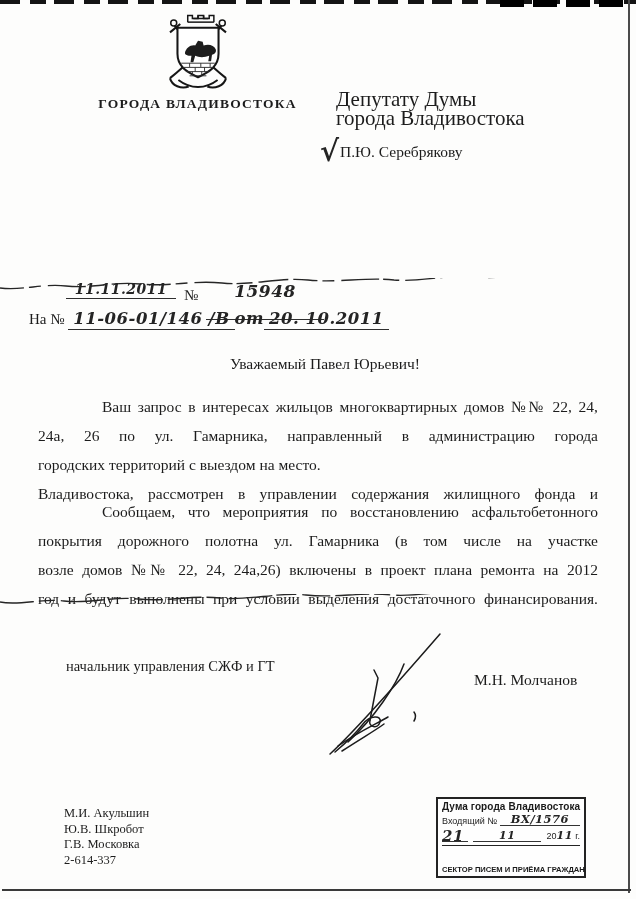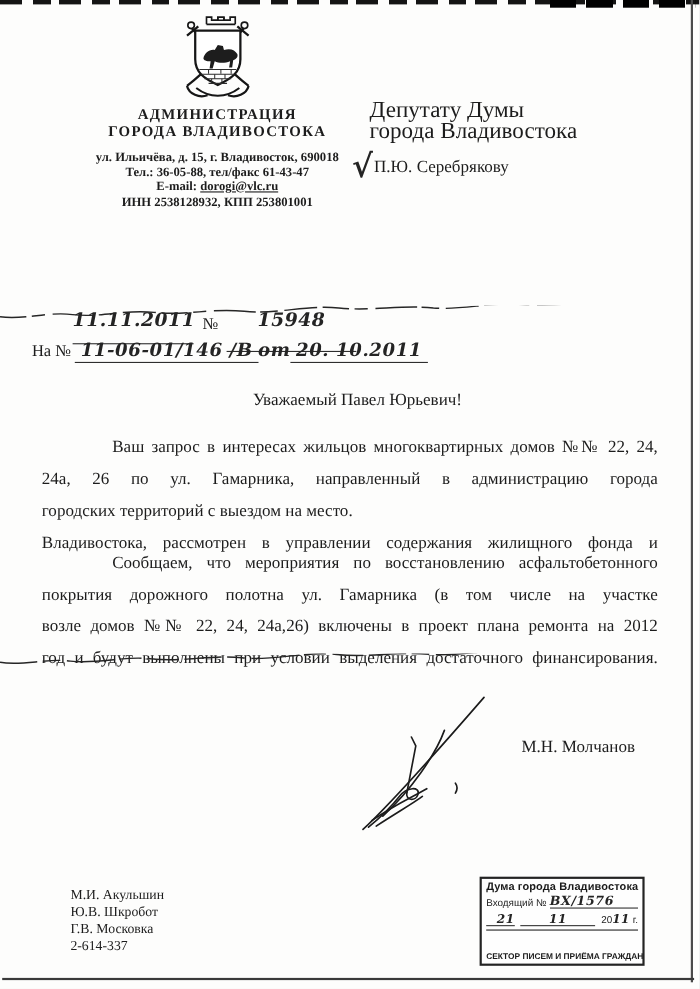--- a/index.html
+++ b/index.html
@@ -28,21 +28,21 @@
   .email-u { text-decoration:underline; }
 
   .recipient { position:absolute; left:336px; top:90px; font-size:21px; line-height:19px; }
   .recipient-name { position:absolute; left:340px; top:143px; font-size:15.5px; }
   .tickmark { position:absolute; left:320px; top:134px; font-size:29px; font-weight:400; color:#222; }
 
   
   .hw { font-family:"DejaVu Serif", serif; font-style:italic; font-weight:700; color:#242424; letter-spacing:.5px; }
   .hw-u { border-bottom:1.6px solid #2e2e2e; }
 
-  .ref-date { position:absolute; left:66px; top:281px; width:110px; text-align:center; font-size:17px; padding-bottom:11px; }
+  .ref-date { position:absolute; left:66px; top:281px; width:110px; text-align:center; font-size:14px; padding-bottom:1px; }
   .ref-no-label { position:absolute; left:184px; top:287px; font-size:15px; }
   .ref-number { position:absolute; left:206px; top:281px; width:118px; text-align:center; font-size:17px; padding-bottom:18px; }
   .ref-row2 { position:absolute; left:29px; top:309px; font-size:15px; }
   .ref-row2 .hw { font-size:16.5px; }
   .ref-row2 .hw-u { padding:0 5px 1px 5px; }
 
   
   .salutation { position:absolute; left:0; top:355px; width:650px; text-align:center; font-size:15.5px; }
   .para { position:absolute; left:38px; width:560px; font-size:15.5px; line-height:29px; }
   .para-1 { top:392px; }
@@ -56,23 +56,23 @@
   .signoff-name { position:absolute; left:474px; top:671px; font-size:15.5px; }
   .sig-svg { position:absolute; left:322px; top:620px; }
 
   
   .contacts { position:absolute; left:64px; top:806px; font-size:12.5px; line-height:15.5px; }
 
   .stamp { position:absolute; left:436px; top:797px; width:150px; border:2px solid #232323;
     background:rgba(255,255,255,.6); padding:2px 4px 2px 4px; font-family:"Liberation Sans", sans-serif; }
   .stamp-title { font-weight:bold; font-size:10px; white-space:nowrap; letter-spacing:.1px; color:#1a1a1a; }
   .stamp-row2 { display:flex; align-items:flex-end; margin-top:2px; font-size:9px; color:#222; }
-  .stamp-row2 .hw { font-size:11.5px; flex:1; border-bottom:1.2px solid #333; margin-left:3px; line-height:11px; }
+  .stamp-row2 .hw { font-size:11.5px; flex:1; text-align:center; border-bottom:1.2px solid #333; margin-left:3px; line-height:11px; }
   .stamp-row3 { display:flex; align-items:flex-end; margin-top:3px; font-size:9px; color:#222; }
-  .stamp-day { width:26px; text-align:right; border-bottom:1.2px solid #333; font-size:11px; line-height:10px; }
+  .stamp-day { width:26px; text-align:left; border-bottom:1.2px solid #333; font-size:15px; line-height:10px; }
   .stamp-month { flex:1; margin:0 5px; text-align:center; border-bottom:1.2px solid #333; font-size:11px; line-height:10px; }
   .stamp-year { white-space:nowrap; }
   .stamp-year .hw { font-size:11px; }
   .stamp-sector { border-top:1.6px solid #232323; margin-top:3px; padding-top:19px; font-weight:bold; font-size:7.6px; white-space:nowrap; color:#1a1a1a; }
 </style>
 </head>
 <body>
 
 <div class="page">
 
@@ -100,28 +100,21 @@
         <circle cx="81" cy="14" r="3.2"></circle>
       </g>
       <path d="M33,19 h44 v28 c0,13 -9,19 -22,25 c-13,-6 -22,-12 -22,-25 z" fill="#ffffff" stroke="#161616" stroke-width="2.2"></path>
       <path d="M41,46 c1,-5 6,-9 11,-8 l3,-5 5,1 1,4 c6,-2 11,0 13,4 c1,3 -1,5 -4,6 l-1,7 h-3 l1,-6 c-5,2 -11,2 -15,0 l-2,7 h-3 l1,-7 c-4,0 -7,-1 -7,-3 z" fill="#1d1d1d"></path>
       <g stroke="#2c2c2c" stroke-width="1" fill="none">
         <path d="M37,57 h36 M39,61.5 h32 M42,66 h26 M46,70.5 h18"></path>
         <path d="M46,57 v4 M58,57 v4 M68,57 v4 M52,61.5 v4.5 M62,61.5 v4.5 M49,66 v4 M59,66 v4"></path>
       </g>
       <path d="M34,75 c13,10 29,10 42,0" stroke="#161616" stroke-width="2" fill="none"></path>
     </svg>
-    <div class="org-name">АДМИНИСТРАЦИЯ</div>
     <div class="org-name">ГОРОДА  ВЛАДИВОСТОКА</div>
-    <div class="contact-block">
-      <div>ул. Ильичёва, д. 15,  г. Владивосток, 690018</div>
-      <div>Тел.: 36-05-88, тел/факс  61-43-47</div>
-      <div><span>E-mail: </span><span class="email-u">dorogi@vlc.ru</span></div>
-      <div>ИНН 2538128932, КПП 253801001</div>
-    </div>
   </div>
 
   <div class="recipient">
     <div>Депутату Думы</div>
     <div>города  Владивостока</div>
   </div>
   <div class="tickmark hw">√</div>
   <div class="recipient-name">П.Ю. Серебрякову</div>
 
   <svg class="foldline" style="top:278px;" viewBox="0 0 636 16">
@@ -151,20 +144,21 @@
     <div class="pline">покрытия дорожного полотна ул. Гамарника (в том числе на участке</div>
     <div class="pline">возле домов №№ 22, 24, 24а,26) включены в проект плана ремонта на 2012</div>
     <div class="pline">год и будут выполнены при условии выделения достаточного финансирования.</div>
   </div>
 
   <svg class="foldline" style="top:594px;" viewBox="0 0 636 16">
     <path d="M0,8 c20,4 42,-4 64,-1 c26,3 48,-5 74,-2 c30,3 52,-4 82,-1 c30,3 56,-6 86,-3 c30,3 56,-3 86,0 c28,2 54,-6 82,-3 c26,2 48,-3 72,-1 c22,1 42,-4 60,-1 c12,2 20,0 30,2" fill="none" stroke="#262626" stroke-width="1.3" stroke-dasharray="34 5 16 6 44 4 20 6 28 5"></path>
   </svg>
 
   <div class="signoff-title">
+    <div>начальник управления СЖФ и ГТ</div>
   </div>
 
   <svg class="sig-svg" width="135" height="142" viewBox="0 0 135 142">
     <g fill="none" stroke="#1c1c1c" stroke-width="1.5" stroke-linecap="round">
       <path d="M8,134 C34,110 92,44 118,14"></path>
       <path d="M26,122 C52,98 74,66 82,44"></path>
       <path d="M56,58 L48,100 M56,58 l-4,-8"></path>
       <path d="M48,100 c-2,8 8,9 10,2 c2,-7 -10,-7 -17,2 c-7,9 -16,18 -28,28"></path>
       <path d="M16,126 C36,112 54,104 66,97"></path>
       <path d="M20,131 C40,118 54,110 62,104"></path>

